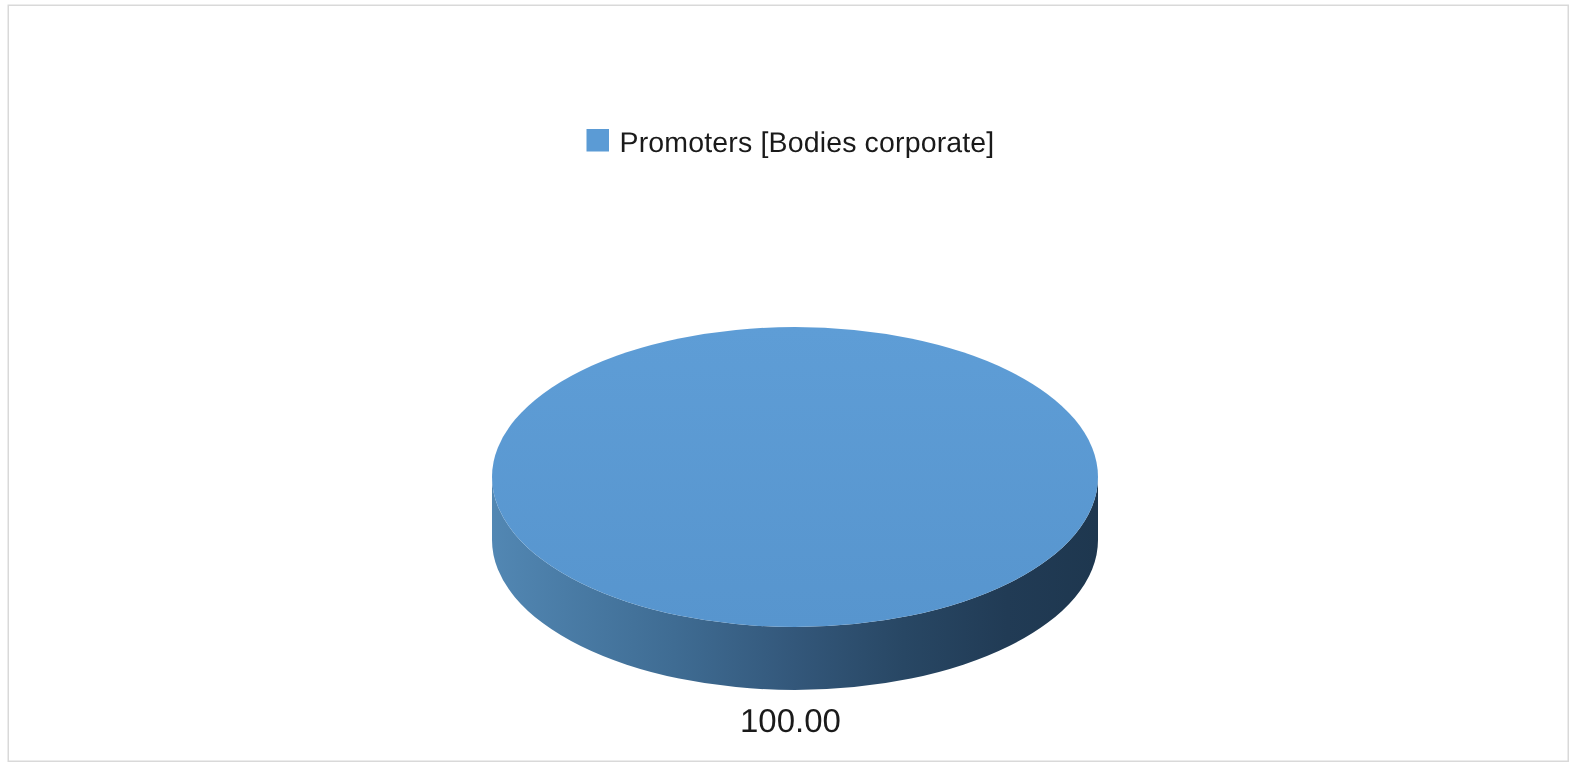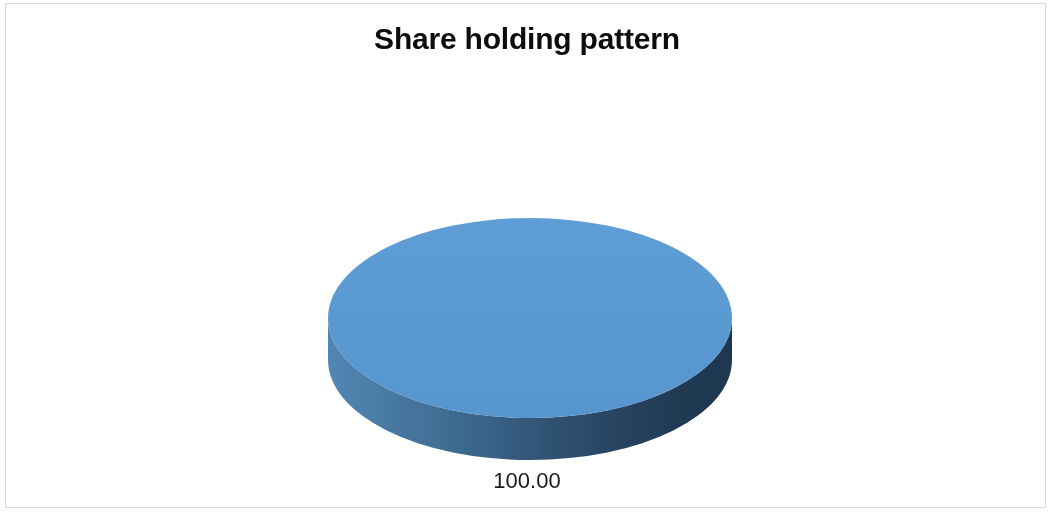--- a/index.html
+++ b/index.html
@@ -105,22 +105,26 @@
     white-space: nowrap;
   }
 </style>
 </head>
 <body>
 
 <div id="chart-root">
 
   <div id="chart-frame" style="border-color: rgb(217, 217, 217);"></div>
 
-  <div id="chart-title">Share holding pattern</div>
 
+  <div id="chart-legend">
+    <span class="legend-item">
+      <span class="legend-swatch" style="background:#5B9BD5;"></span><span class="legend-label">Promoters [Bodies corporate]</span>
+    </span>
+  </div>
 
   <div id="pie-wrap">
     <svg id="pie-svg" width="1054" height="514" viewBox="0 0 1054 514">
       <defs>
         <linearGradient id="sideGrad" x1="0" y1="0" x2="1" y2="0">
           <stop offset="0%" stop-color="#53color"></stop>
         </linearGradient>
         <linearGradient id="wallGrad" x1="0%" y1="0%" x2="100%" y2="0%">
           <stop offset="0%" stop-color="#5287B3"></stop>
           <stop offset="12%" stop-color="#4A7CA6"></stop>

